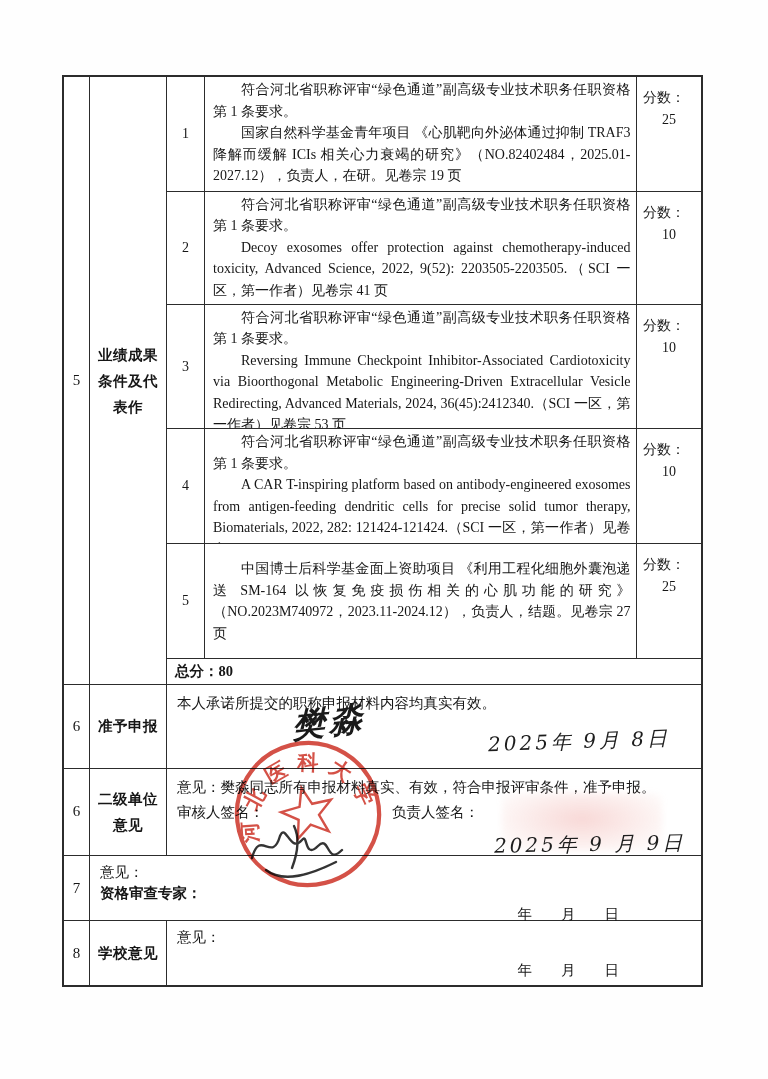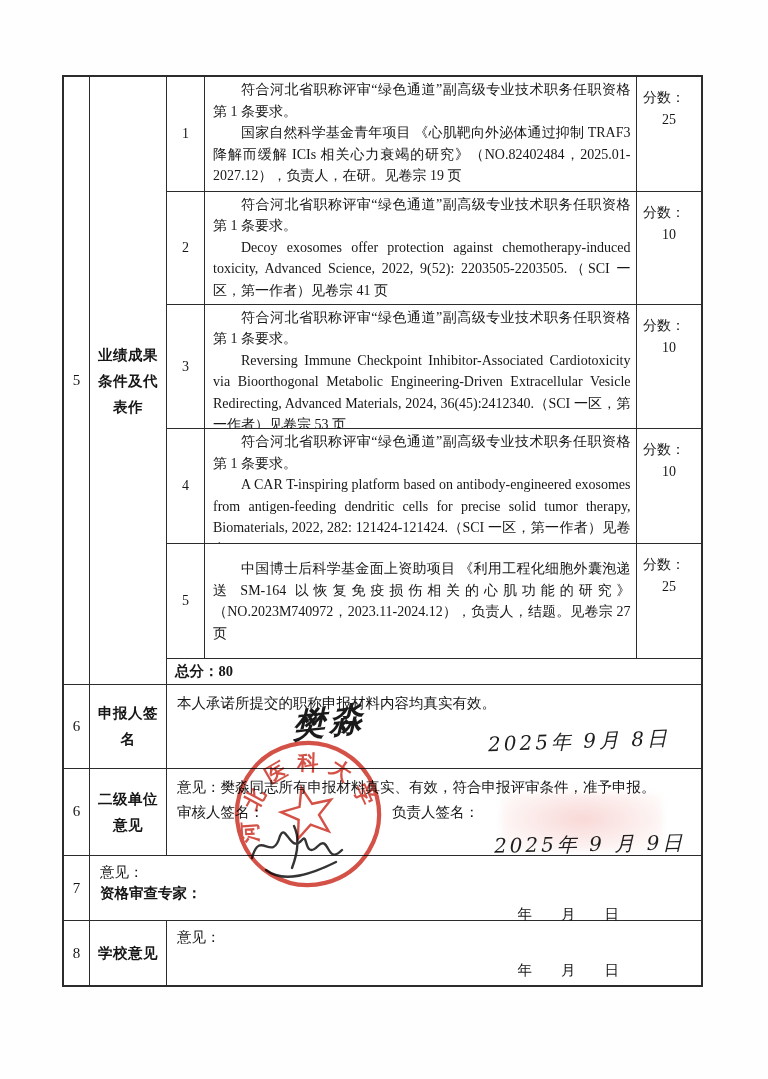--- a/index.html
+++ b/index.html
@@ -159,21 +159,21 @@
             <span class="score-value">25</span>
           </div>
         </div>
 
         <div class="total-row">总分：80</div>
       </div>
     </div>
 
     <div class="trow row-6a">
       <div class="cell-num">6</div>
-      <div class="cell-label">申报人签名</div>
+      <div class="cell-label">准予申报</div>
       <div class="bcell">
         <div class="line">本人承诺所提交的职称申报材料内容均真实有效。</div>
       </div>
     </div>
 
     <div class="trow row-6b">
       <div class="cell-num">6</div>
       <div class="cell-label">二级单位意见</div>
       <div class="bcell">
         <div class="line">意见：樊淼同志所有申报材料真实、有效，符合申报评审条件，准予申报。</div>

